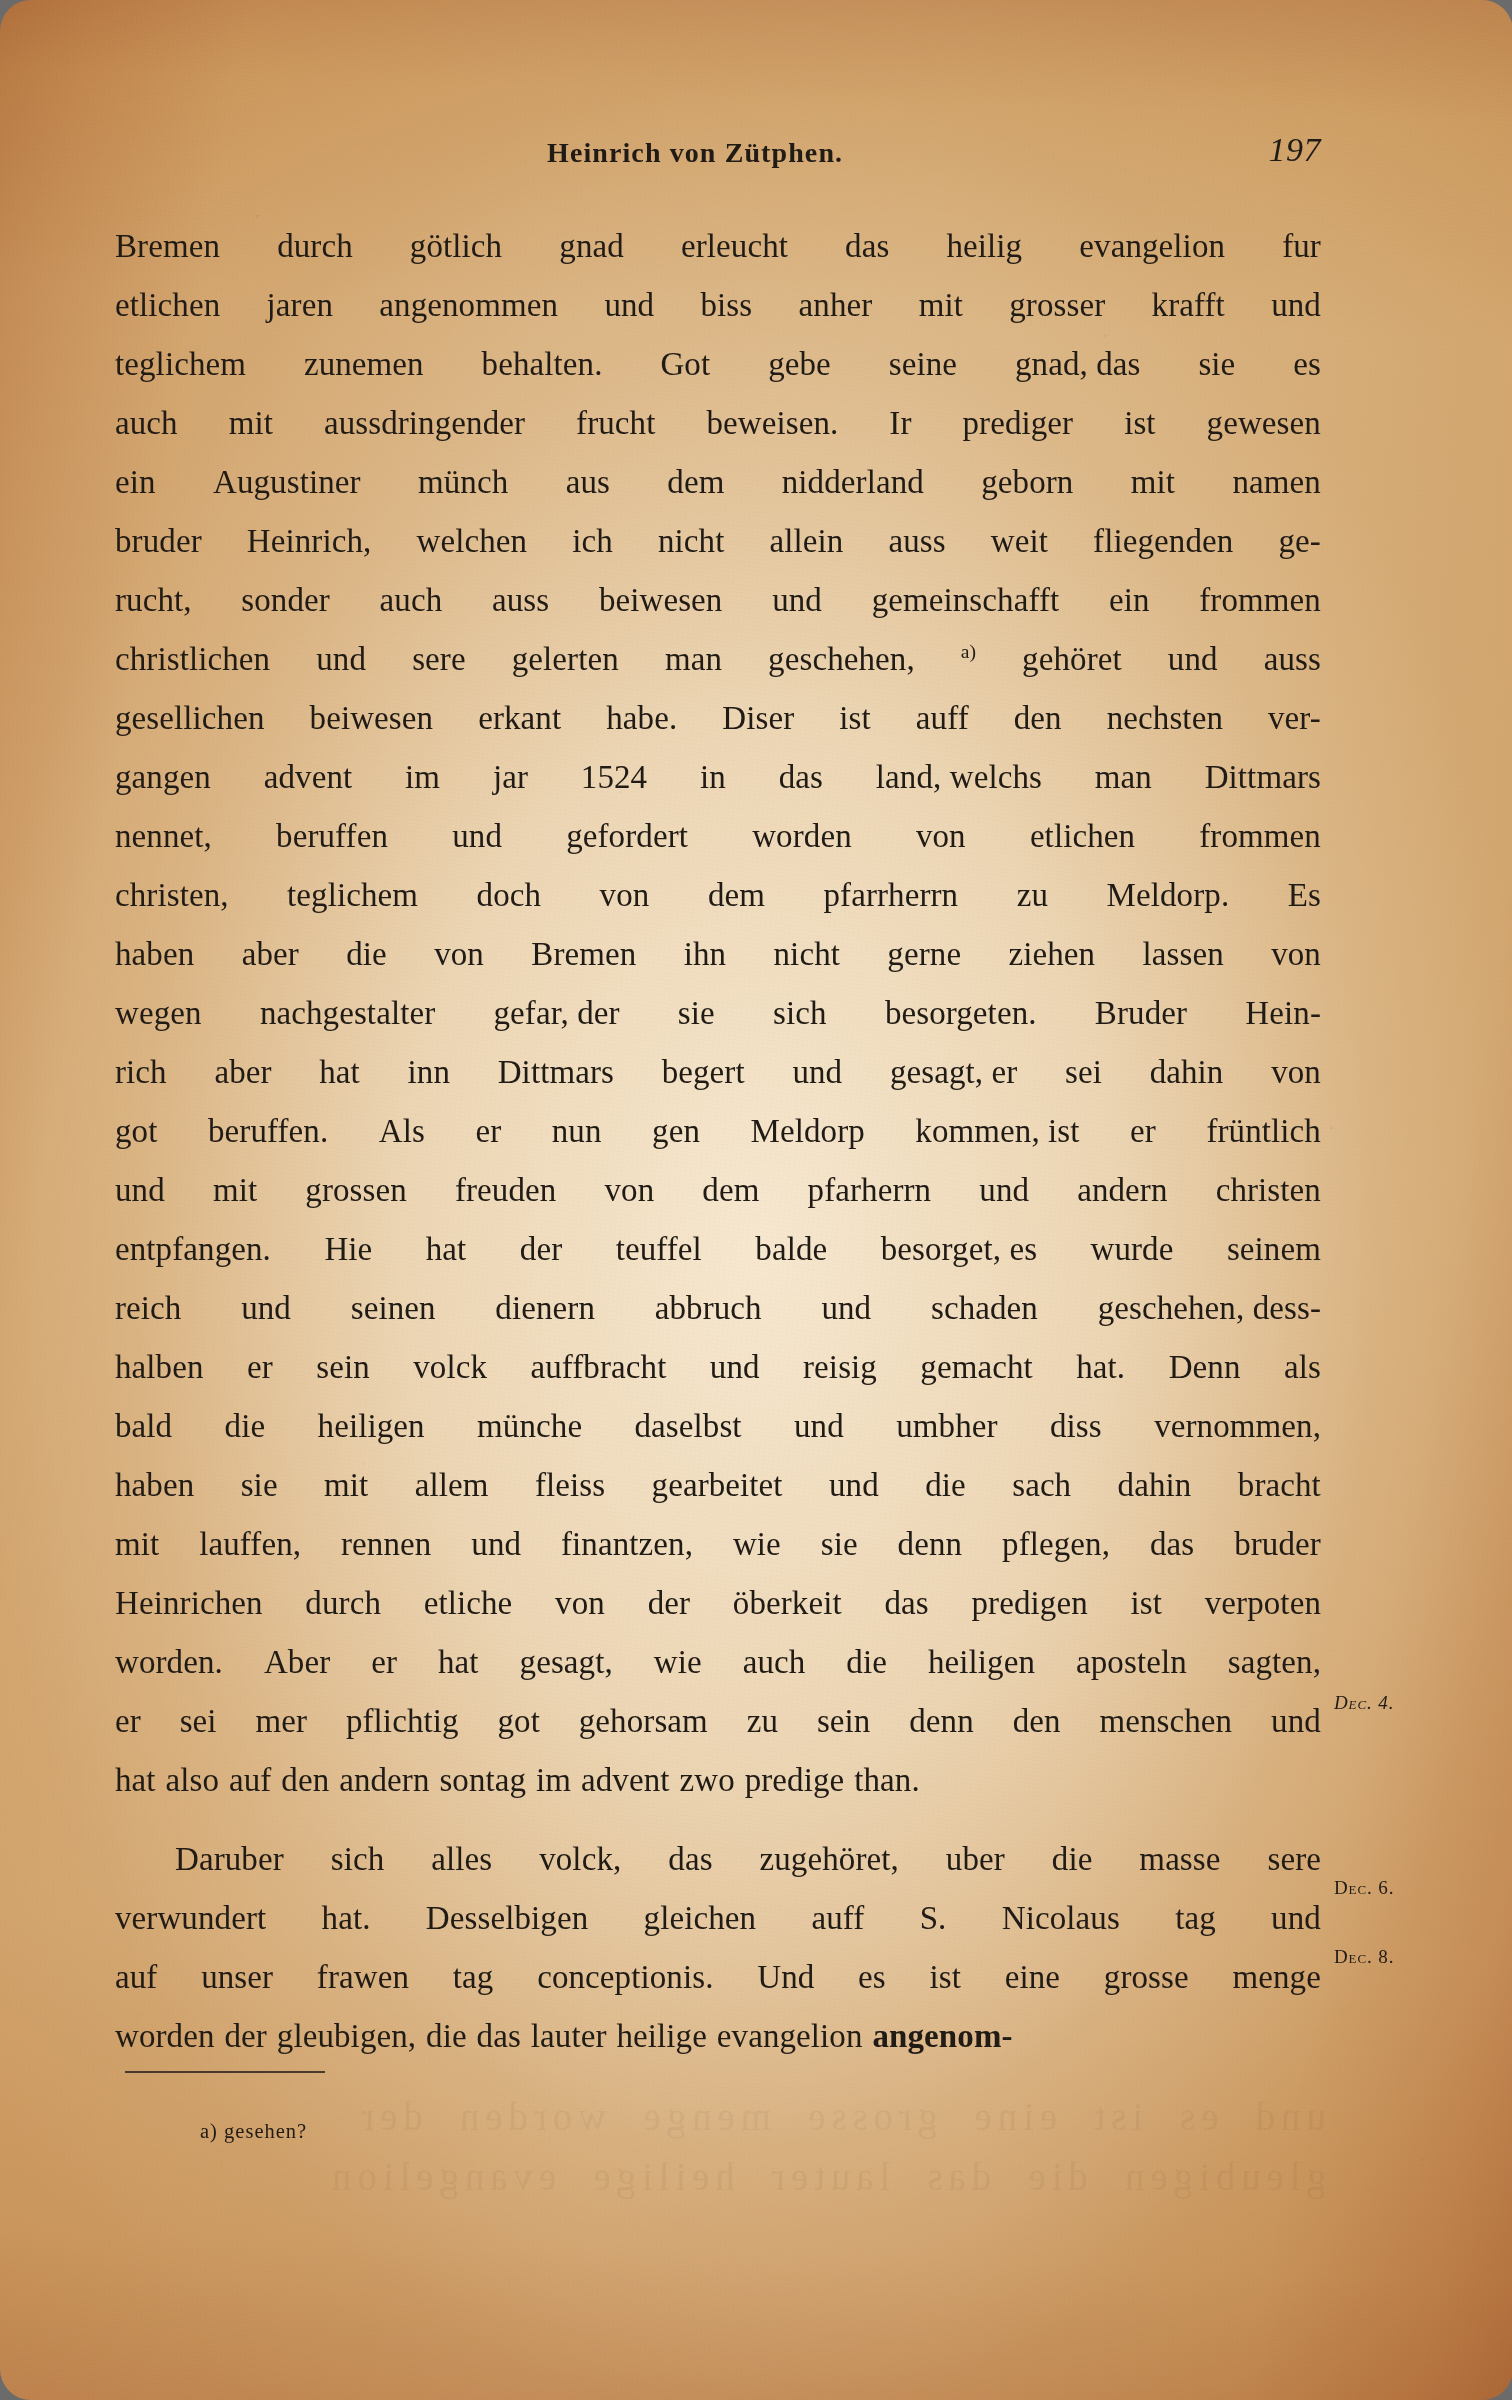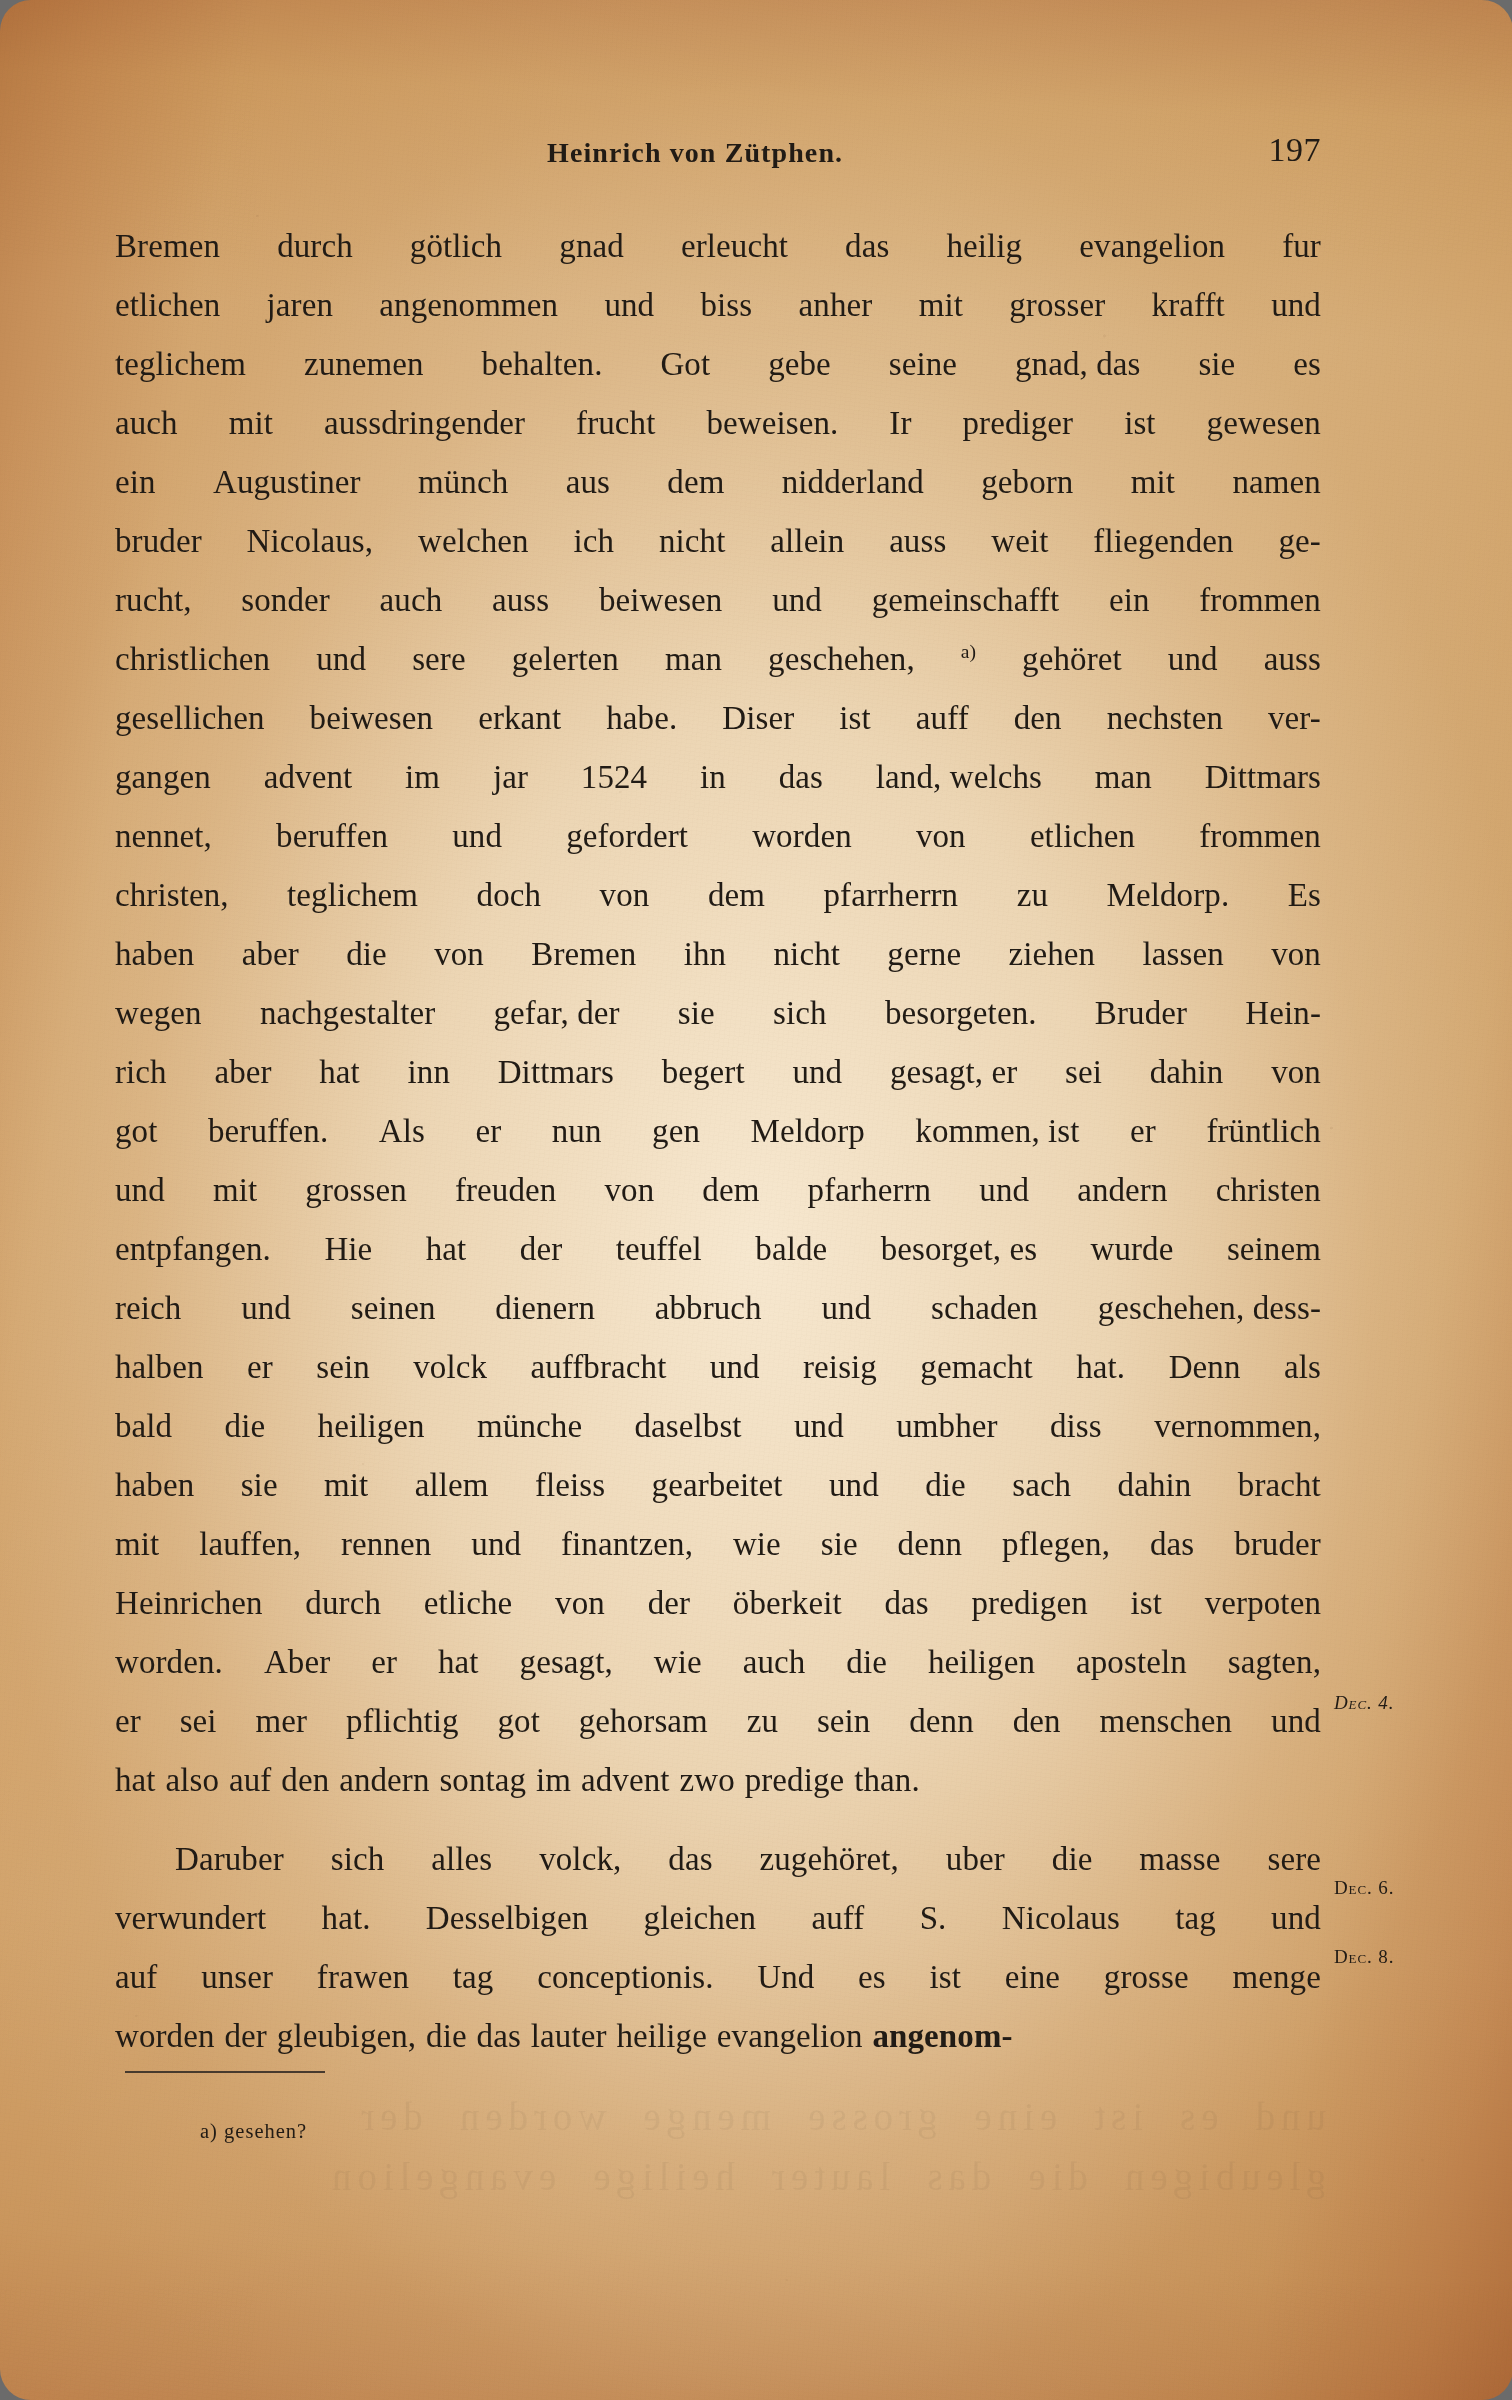--- a/index.html
+++ b/index.html
@@ -100,20 +100,21 @@
     font-weight: bold;
     letter-spacing: 1.1px;
     white-space: nowrap;
   }
   .head-folio {
     position: absolute;
     right: 0;
     top: -5.9px;
     font-size: 34px;
     letter-spacing: 0.5px;
+    font-style: italic;
   }
 
   
   .textblock {
     position: absolute;
     left: 115px;
     top: 228px;
     width: 1206px;
   }
   .line {
@@ -250,21 +251,21 @@
             <span>dem</span>
             <span>nidderland</span>
             <span>geborn</span>
             <span>mit</span>
             <span>namen</span>
           </div>
         </div>
         <div class="line">
           <div class="jl">
             <span>bruder</span>
-            <span>Nicolaus,</span>
+            <span>Heinrich,</span>
             <span>welchen</span>
             <span>ich</span>
             <span>nicht</span>
             <span>allein</span>
             <span>auss</span>
             <span>weit</span>
             <span>fliegenden</span>
             <span>ge-</span>
           </div>
         </div>

